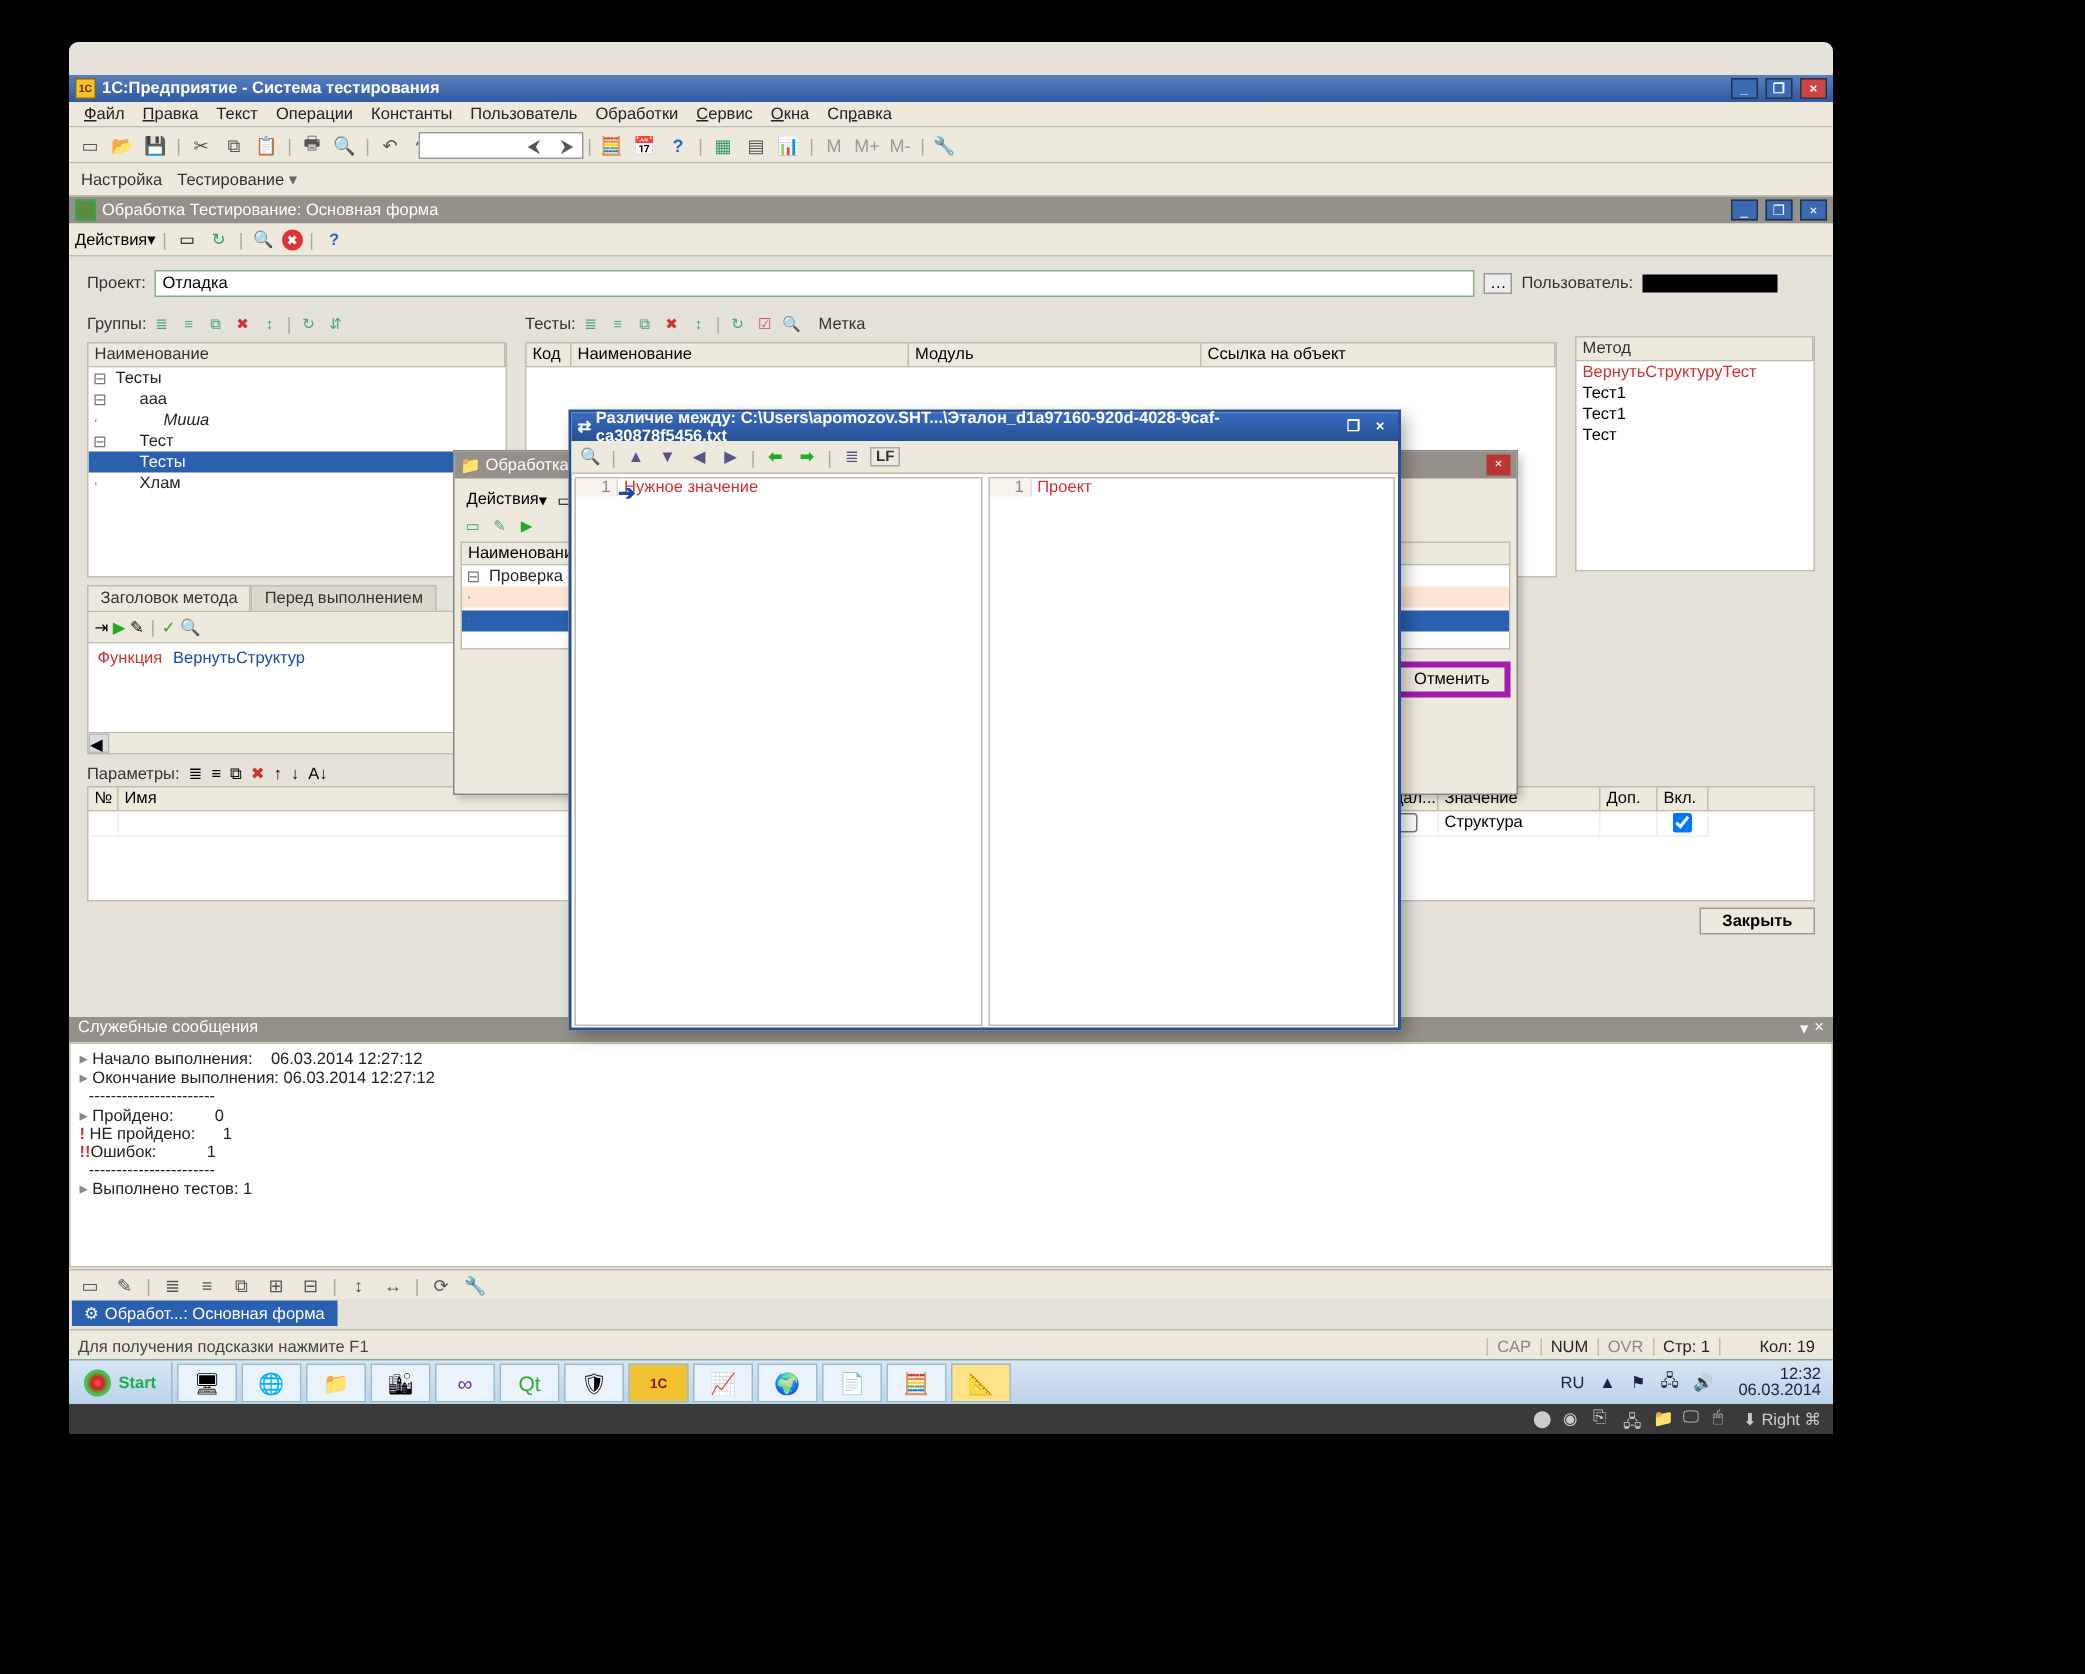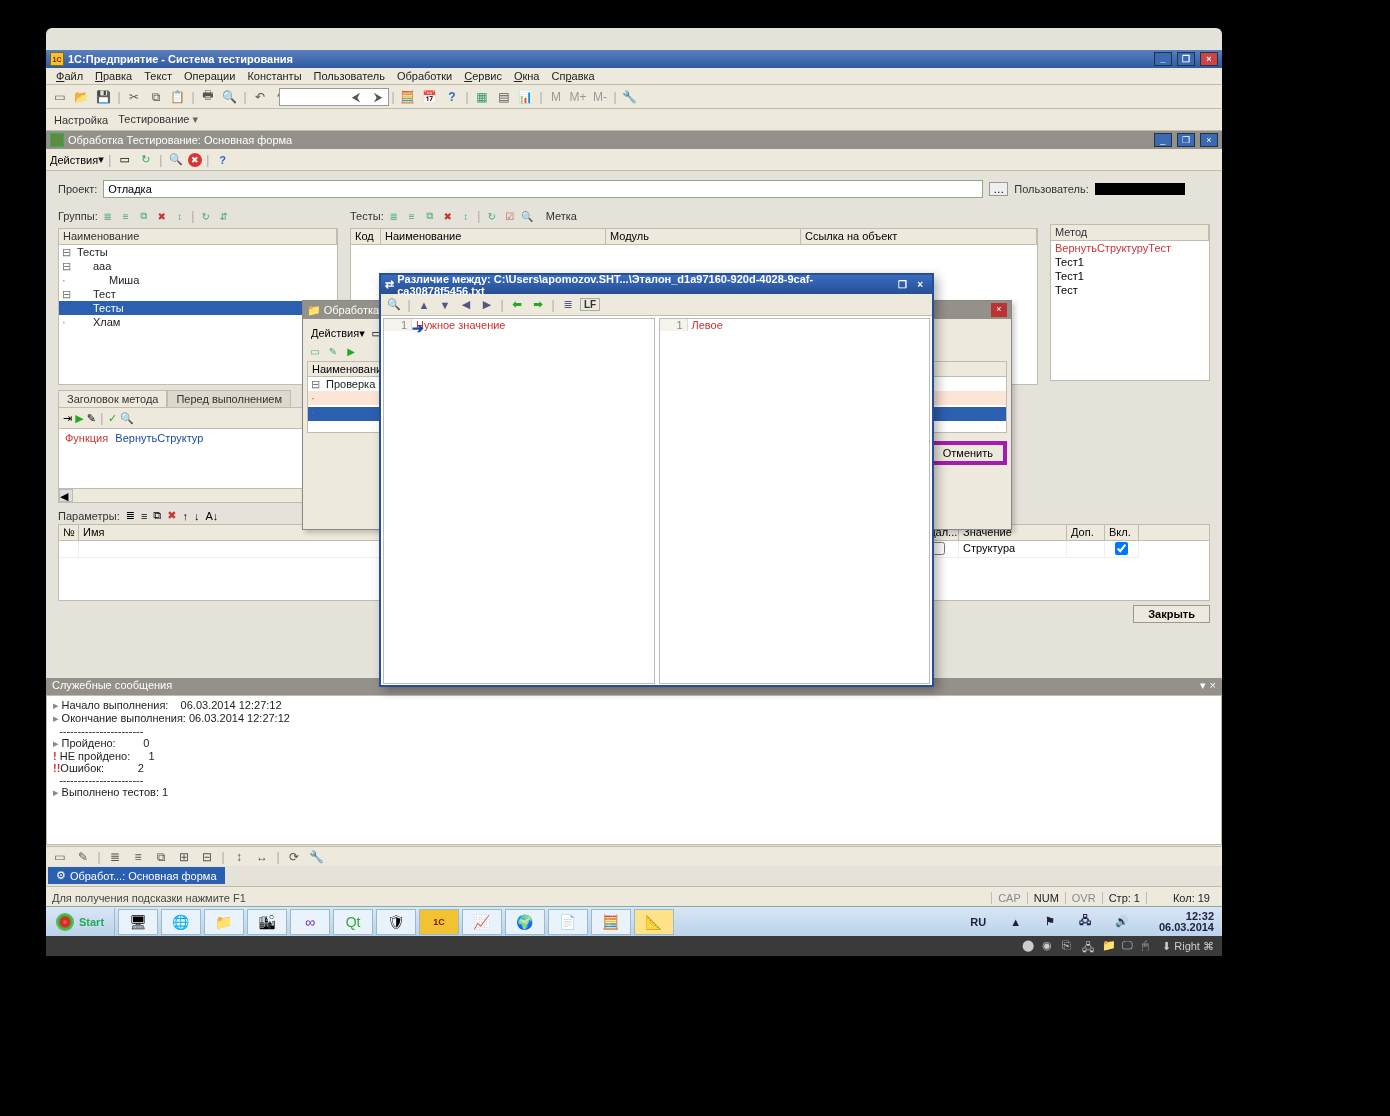--- a/index.html
+++ b/index.html
@@ -40,21 +40,21 @@
 .methods-col{width:160px;}
 .mini-tb{display:flex;gap:2px;align-items:center;margin-bottom:2px;}
 .mini-tb .ic{width:16px;height:16px;display:inline-flex;align-items:center;justify-content:center;font-size:10px;color:#4a7;}
 .grid-head{background:#eee9dd;border:1px solid #c0bcae;height:17px;display:flex;}
 .grid-head div{border-right:1px solid #c0bcae;padding:1px 4px;color:#333;}
 .grid-body{background:#fff;border:1px solid #c0bcae;border-top:none;height:140px;overflow:auto;}
 .tree-item{padding:1px 2px 1px 18px;color:#222;position:relative;}
 .tree-item.sel{background:#2b5fb0;color:#fff;}
 .tree-item::before{content:"⊟";position:absolute;left:3px;color:#777;}
 .tree-item.leaf::before{content:"·";}
-.indent1{padding-left:34px;} .indent2{padding-left:50px;}
+.indent1{padding-left:34px;} .indent2{padding-left:50px;font-style:italic;}
 .tabs-row{display:flex;margin-top:5px;}
 .tab{background:#eee9dd;border:1px solid #c0bcae;border-bottom:none;padding:2px 8px;color:#333;}
 .tab.inactive{background:#ddd8cc;}
 .code-toolbar{background:#eee9dd;border:1px solid #c0bcae;height:22px;display:flex;align-items:center;gap:3px;padding:0 4px;}
 .code-area{background:#fff;border:1px solid #c0bcae;border-top:none;height:60px;padding:3px 6px;font-family:"Courier New",monospace;font-size:12px;}
 .code-area .kw{color:#c33;} .code-area .fn{color:#1a4aa1;}
 .scrollbar-h{height:14px;background:#eee9dd;border:1px solid #c0bcae;border-top:none;display:flex;}
 .scrollbar-h span{width:14px;background:#ddd;border:1px solid #bbb;}
 .params-head{display:flex;align-items:center;gap:6px;margin-top:6px;}
 .params-grid-head{background:#eee9dd;border:1px solid #c0bcae;height:17px;display:flex;margin-top:2px;}
@@ -74,21 +74,21 @@
 .bottom-toolbar{position:absolute;left:0;right:0;bottom:42px;height:20px;background:#eee9dd;border-top:1px solid #c0bcae;display:flex;align-items:center;padding:0 4px;gap:3px;}
 .doc-tab{position:absolute;left:2px;bottom:24px;height:17px;background:#2b5fb0;color:#fff;padding:1px 8px;display:flex;align-items:center;gap:4px;}
 .statusbar{position:absolute;left:0;right:0;bottom:0;height:22px;background:#eee9dd;border-top:1px solid #c0bcae;display:flex;align-items:center;padding:0 6px;color:#444;}
 .statusbar .sp{flex:1}
 .statusbar .cell{border-left:1px solid #c0bcae;padding:0 6px;color:#888;}
 .statusbar .cell.on{color:#222;}
 .taskbar{position:absolute;left:46px;top:906px;width:1176px;height:30px;background:linear-gradient(#d8e6f5,#bcd3ea);border-top:1px solid #8aa;display:flex;align-items:center;}
 .start-btn{height:28px;padding:0 10px;display:flex;align-items:center;gap:5px;font-weight:bold;color:#2a5;border-right:1px solid #9bc;}
 .start-orb{width:18px;height:18px;border-radius:50%;background:radial-gradient(#f55,#c22 30%,#4c4 60%,#28c 90%);}
 .task-item{width:40px;height:26px;border:1px solid #9bc;margin-left:3px;background:#eaf2fb;display:flex;align-items:center;justify-content:center;font-size:14px;}
-.tray{margin-left:auto;display:flex;align-items:center;gap:24px;padding:0 8px;color:#224;font-weight:bold;}
+.tray{margin-left:auto;display:flex;align-items:center;gap:10px;padding:0 8px;color:#224;}
 .clock{text-align:right;font-size:10px;line-height:11px;margin-left:6px;}
 .vm-statusbar{position:absolute;left:46px;top:936px;width:1176px;height:20px;background:#3a3a3a;color:#ccc;display:flex;align-items:center;justify-content:flex-end;padding:0 8px;gap:6px;font-size:10px;}
 .vm-statusbar .ic{width:14px;height:14px;display:inline-block;}
 
 .obr-win{position:absolute;left:256px;top:272px;width:710px;height:230px;background:#eee9dd;border:1px solid #888;box-shadow:3px 3px 5px rgba(0,0,0,.2);}
 .obr-title{height:18px;background:#94908a;color:#fff;display:flex;align-items:center;padding:0 4px;}
 .obr-title .sp{flex:1}
 .obr-title .x{width:16px;height:14px;background:#b33;color:#fff;text-align:center;line-height:13px;font-size:9px;}
 .obr-body{padding:4px;}
 .obr-tree-head{background:#eee9dd;border:1px solid #c0bcae;height:16px;padding:1px 4px;}
@@ -346,21 +346,21 @@
           <span class="sp"></span>
         <span>▾</span>
         <span style="margin-left:4px">×</span>
       </div>
       <div class="log-body">
         <div class="log-line"><span class="log-bullet">▸ </span><span>Начало выполнения:    06.03.2014 12:27:12</span></div>
         <div class="log-line"><span class="log-bullet">▸ </span><span>Окончание выполнения: 06.03.2014 12:27:12</span></div>
         <div class="log-line">  <span>-----------------------</span></div>
         <div class="log-line"><span class="log-bullet">▸ </span><span>Пройдено:         0</span></div>
         <div class="log-line"><span class="log-ex">! </span><span>НЕ пройдено:      1</span></div>
-        <div class="log-line"><span class="log-ex">!!</span><span>Ошибок:           2</span></div>
+        <div class="log-line"><span class="log-ex">!!</span><span>Ошибок:           1</span></div>
         <div class="log-line">  <span>-----------------------</span></div>
         <div class="log-line"><span class="log-bullet">▸ </span><span>Выполнено тестов: 1</span></div>
       </div>
     </div>
 
     <div class="bottom-toolbar">
       <span class="tb">▭</span>
       <span class="tb">✎</span>
       <span class="tb sep">|</span>
       <span class="tb">≣</span>
@@ -447,21 +447,21 @@
       <div class="diff-pane">
         <div class="diff-arrow">➔</div>
         <div class="diff-line">
             <span class="diff-gutter">1</span>
             <span class="diff-txt">Нужное значение</span>
           </div>
       </div>
       <div class="diff-pane">
         <div class="diff-line">
             <span class="diff-gutter">1</span>
-            <span class="diff-txt">Левое</span>
+            <span class="diff-txt">Проект</span>
           </div>
       </div>
     </div>
   </div>
 </div>
 
 <div class="taskbar">
   <div class="start-btn">
     <div class="start-orb"></div>
     <span>Start</span>

